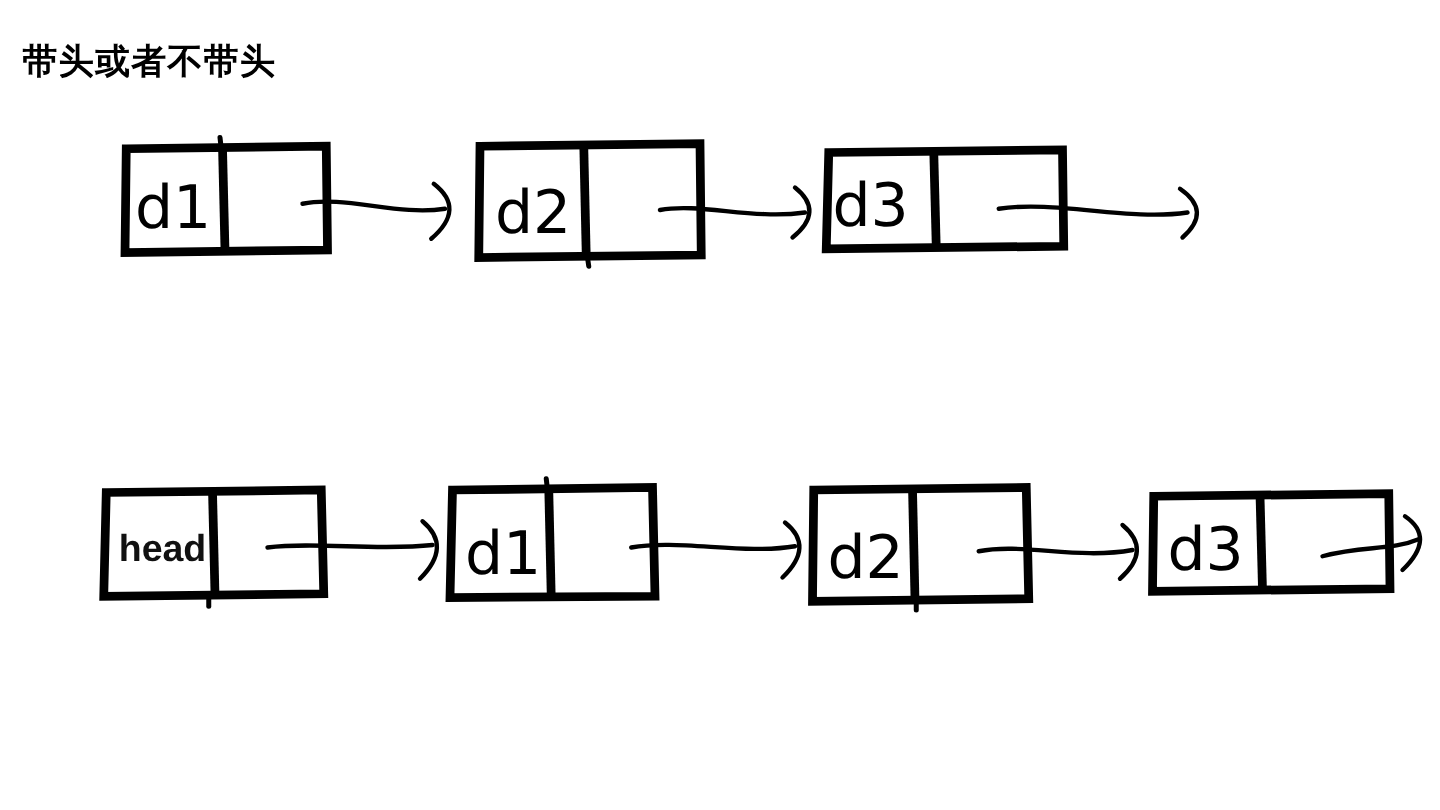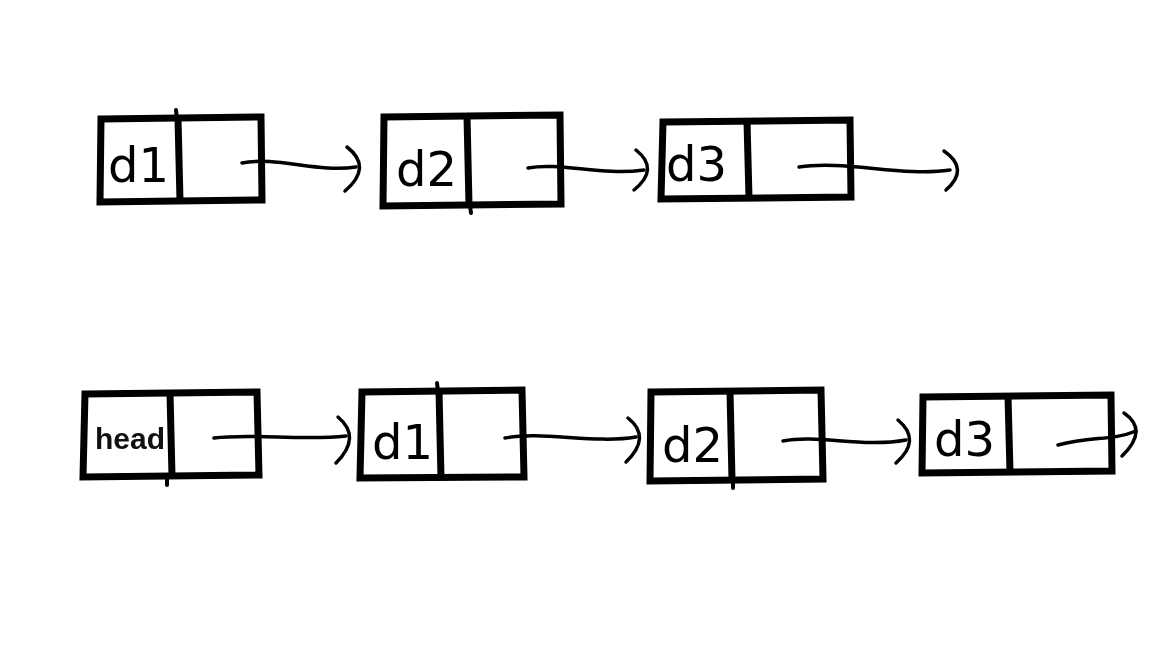--- a/index.html
+++ b/index.html
@@ -62,20 +62,21 @@
     font-size: 30px;
     font-weight: 700;
     fill: #111111;
   }
 </style>
 </head>
 <body>
 
 <div class="canvas">
 
+  <div class="page-title">带头或者不带头</div>
 
   <svg class="drawing" width="1152" height="648" viewBox="0 0 1152 648" xmlns="http://www.w3.org/2000/svg">
 
     <g>
 
       <g>
         <path class="box" d="M101 119 L261 117 L262 200 L100 202 Z"></path>
         <path class="box" d="M178 118 L180 201"></path>
         <path class="stray" d="M176 110 L177 119"></path>
         <text class="hand" x="108" y="182">d1</text>

